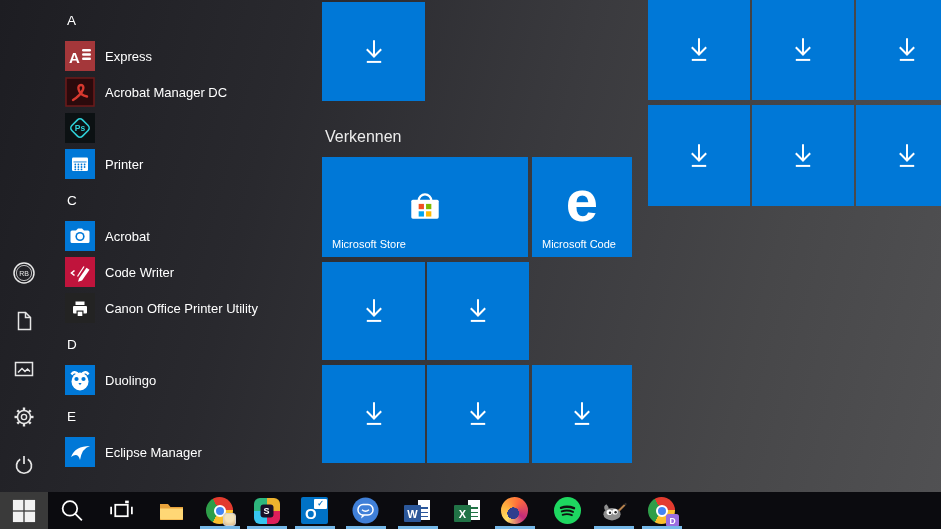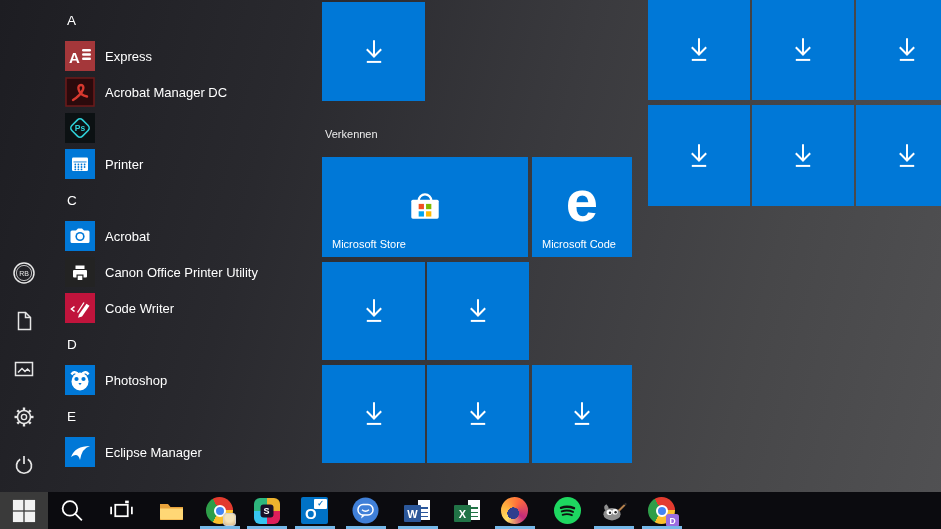--- a/index.html
+++ b/index.html
@@ -16,21 +16,21 @@
   .app-list{ position:absolute; left:65px; top:2px; width:250px; }
   .app-header{ height:36px; display:flex; align-items:center; color:#fff; font-size:13.5px; padding-left:2px; }
   .app-row{ height:36px; display:flex; align-items:center; }
   .app-icon{ width:30px; height:30px; flex:0 0 30px; display:block; }
   .app-icon svg{ display:block; width:30px; height:30px; }
   .app-label{ margin-left:10px; color:#fff; font-size:13px; white-space:nowrap; }
   .chev{ margin-left:auto; margin-right:14px; display:flex; }
   
   .tile{ position:absolute; background:#0078D7; }
   .tile.dl{ display:flex; align-items:center; justify-content:center; }
-  .group-label{ position:absolute; left:325px; top:128px; color:#ececec; font-size:11px; }
+  .group-label{ position:absolute; left:325px; top:128px; color:#ececec; font-size:16px; }
   .tile-label{ position:absolute; left:10px; bottom:7px; color:#fff; font-size:11px; }
   .store-bag{ position:absolute; left:50%; top:33px; transform:translateX(-50%); }
   .edge-e{ position:absolute; left:50%; top:44%; transform:translate(-50%,-50%); color:#fff; font-size:58px; font-weight:bold; line-height:1; }
   
   .taskbar{ position:absolute; left:0; bottom:0; width:941px; height:37px; background:#0b0b0f; }
   .start-btn{ position:absolute; left:0; top:0; width:48px; height:37px; background:#3a3a3a; border:none; display:flex; align-items:center; justify-content:center; cursor:pointer; }
   .tb{ position:absolute; top:5px; width:27px; height:27px; background:none; border:none; padding:0; cursor:pointer; }
   .run{ position:absolute; left:50%; transform:translateX(-50%); bottom:-5px; width:40px; height:3px; background:#75b8e8; }
   
   .chrome-base{ position:relative; display:block; width:27px; height:27px; border-radius:50%;
@@ -185,61 +185,61 @@
             <circle cx="15" cy="15.5" r="4.6" fill="#0078D7"></circle>
             <circle cx="15" cy="15.5" r="3" fill="#fff"></circle>
           </svg>
         </span>
       <span class="app-label">Acrobat</span>
     </div>
 
     <div class="app-row">
       <span class="app-icon">
           <svg viewBox="0 0 30 30">
+            <rect width="30" height="30" fill="#C0143C"></rect>
+            <path d="M9.5 13.5 L6.5 16 L9.5 18.5" stroke="#fff" stroke-width="1.6" fill="none"></path>
+            <path d="M14 21.5 L21.5 10.8 L24.5 12.8 L17 23.5 L13 24.8 Z" fill="#fff"></path>
+            <path d="M12.5 19.5 L19 9.5" stroke="#fff" stroke-width="1.3"></path>
+          </svg>
+        </span>
+      <span class="app-label">Code Writer</span>
+    </div>
+
+    <div class="app-row">
+      <span class="app-icon">
+          <svg viewBox="0 0 30 30">
             <rect width="30" height="30" fill="#232323"></rect>
             <g fill="#fff">
               <rect x="8" y="13" width="14" height="7.5" rx="1"></rect>
               <rect x="10.5" y="8.5" width="9" height="3.5"></rect>
             </g>
             <rect x="11.5" y="17.5" width="7" height="5.5" fill="#232323"></rect>
             <rect x="12.7" y="18.7" width="4.6" height="4.3" fill="#fff"></rect>
           </svg>
         </span>
       <span class="app-label">Canon Office Printer Utility</span>
     </div>
 
-    <div class="app-row">
-      <span class="app-icon">
-          <svg viewBox="0 0 30 30">
-            <rect width="30" height="30" fill="#C0143C"></rect>
-            <path d="M9.5 13.5 L6.5 16 L9.5 18.5" stroke="#fff" stroke-width="1.6" fill="none"></path>
-            <path d="M14 21.5 L21.5 10.8 L24.5 12.8 L17 23.5 L13 24.8 Z" fill="#fff"></path>
-            <path d="M12.5 19.5 L19 9.5" stroke="#fff" stroke-width="1.3"></path>
-          </svg>
-        </span>
-      <span class="app-label">Code Writer</span>
-    </div>
-
     <div class="app-header">
         <span>D</span>
       </div>
 
     <div class="app-row">
       <span class="app-icon">
           <svg viewBox="0 0 30 30">
             <rect width="30" height="30" fill="#0078D7"></rect>
             <path d="M6.5 9.5 Q9 5.5 12.5 8.5" stroke="#fff" stroke-width="2.4" fill="none"></path>
             <path d="M23.5 9.5 Q21 5.5 17.5 8.5" stroke="#fff" stroke-width="2.4" fill="none"></path>
             <ellipse cx="15" cy="16.5" rx="8.5" ry="9" fill="#fff"></ellipse>
             <circle cx="11.5" cy="14" r="2.1" fill="#0078D7"></circle>
             <circle cx="18.5" cy="14" r="2.1" fill="#0078D7"></circle>
             <path d="M13.4 18 h3.2 l-1.6 2.2 z" fill="#0078D7"></path>
           </svg>
         </span>
-      <span class="app-label">Photoshop</span>
+      <span class="app-label">Duolingo</span>
     </div>
 
     <div class="app-header">
         <span>E</span>
       </div>
 
     <div class="app-row">
       <span class="app-icon">
           <svg viewBox="0 0 30 30">
             <rect width="30" height="30" fill="#0078D7"></rect>

